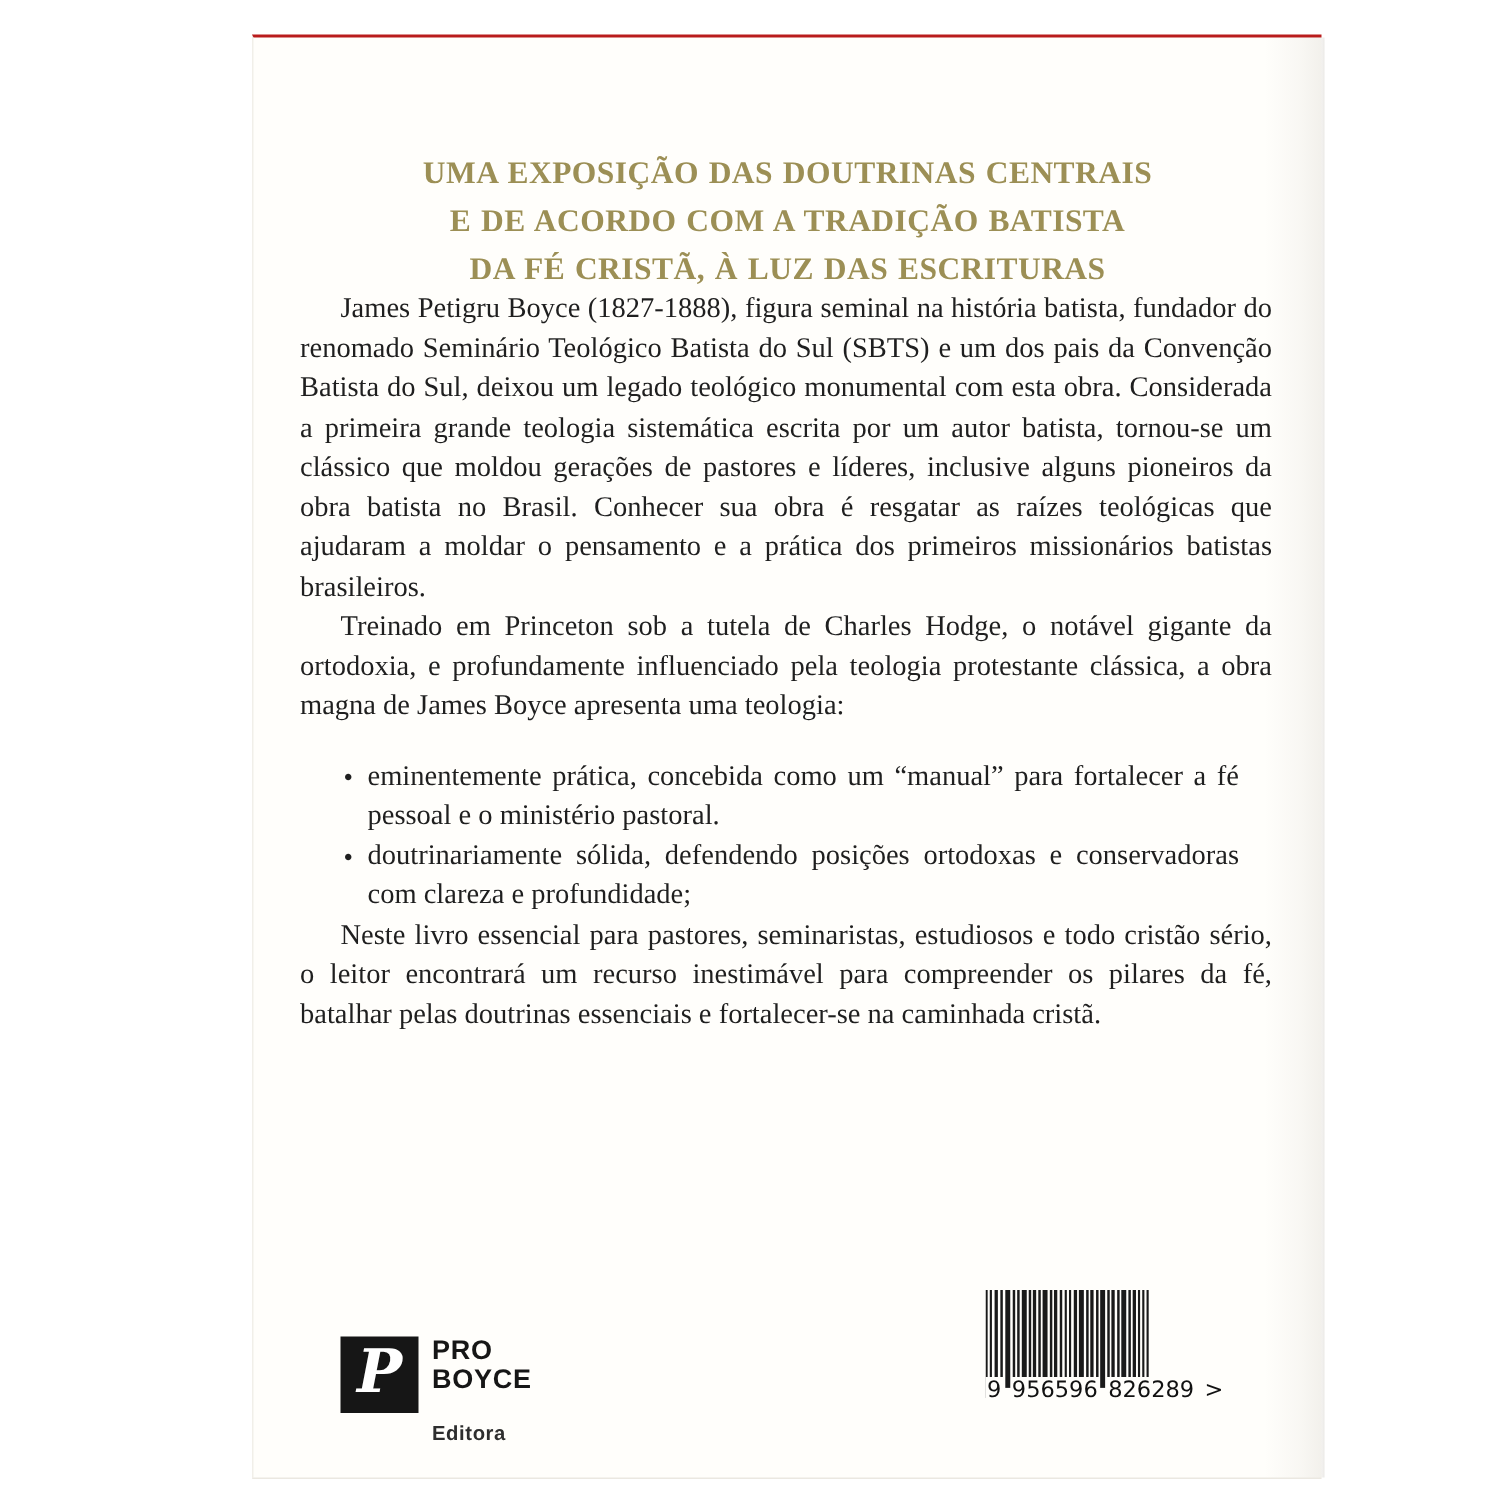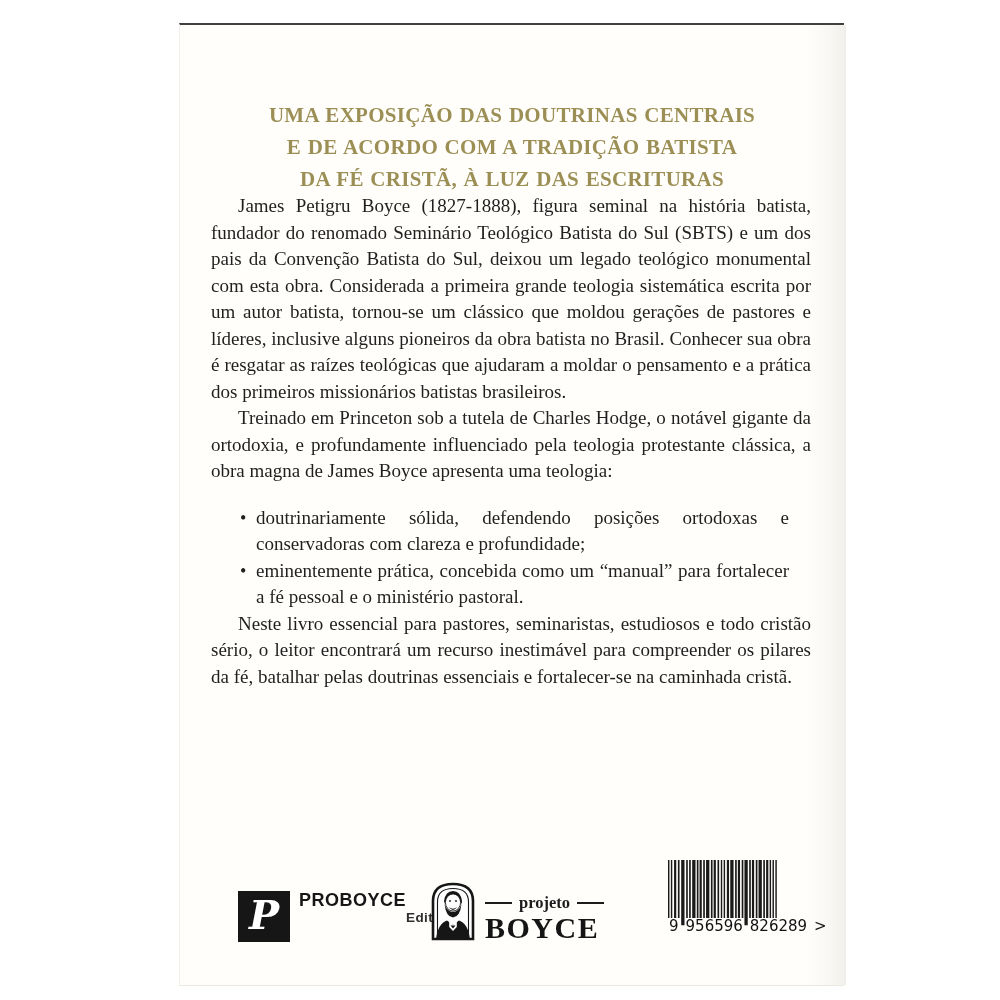--- a/index.html
+++ b/index.html
@@ -4,25 +4,26 @@
 <style>
   html,body { margin:0; padding:0; }
   body {
     width:1000px; height:1000px; background:#ffffff;
     font-family:"Liberation Serif", serif;
   }
   .stage { position:relative; width:1000px; height:1000px; background:#ffffff; overflow:hidden; }
 
   
   .page {
-    position:absolute; left:179px; top:23px; width:664px; height:960px;
+    position:absolute; left:168px; top:23px; width:664px; height:960px;
     background:#fffefb;
-    border-top:2px solid #404040;
+    border-top:2px solid #b91c1c;
     border-left:1px solid #f1efe9;
     border-bottom:1px solid #ebe8e1;
+    padding-left:48px;
   }
   .page::after { 
     content:""; position:absolute; top:0; bottom:0; right:-2px; width:40px;
     background:linear-gradient(to right, rgba(130,120,100,0) 0%, rgba(130,120,100,0.05) 60%, rgba(130,120,100,0.10) 96%, rgba(130,120,100,0.16) 100%);
     pointer-events:none;
   }
 
   
   .tagline {
     position:absolute; left:0; right:0; top:74px;
@@ -48,21 +49,21 @@
 
   
   .logos { position:absolute; left:0; top:835px; width:664px; height:110px; }
 
   .pronobis { position:absolute; left:58px; top:31px; display:flex; gap:9px; font-family:"Liberation Sans", sans-serif; }
   .pn-square { width:52px; height:51px; background:#161616; display:flex; align-items:center; justify-content:center; }
   .pn-monogram {
     color:#ffffff; font-family:"DejaVu Serif", serif; font-style:italic; font-weight:bold;
     font-size:40px; line-height:1; transform:translateY(-2px);
   }
-  .pn-text { display:flex; flex-direction:row; justify-content:flex-end; }
+  .pn-text { display:flex; flex-direction:column; justify-content:flex-end; }
   .pn-line { font-weight:800; font-size:18px; line-height:19px; letter-spacing:0.5px; color:#161616; }
   .pn-tag { font-size:13.5px; line-height:15px; color:#2e2e2e; margin-top:19px; letter-spacing:0.4px; font-weight:600; }
 
   .projeto { position:absolute; left:250px; top:21px; display:flex; gap:9px; align-items:flex-start; }
   .pb-portrait { width:46px; height:60px; }
   .pb-text { display:flex; flex-direction:column; }
   .pb-label {
     display:flex; align-items:center; gap:7px; margin-top:12px;
     font-family:"Liberation Serif", serif; font-weight:bold; font-size:16.5px; color:#1c1c1c;
   }
@@ -90,60 +91,39 @@
     <div class="tagline">
       <div>UMA EXPOSIÇÃO DAS DOUTRINAS CENTRAIS</div>
       <div>E DE ACORDO COM A TRADIÇÃO BATISTA</div>
       <div>DA FÉ CRISTÃ, À LUZ DAS ESCRITURAS</div>
     </div>
 
     <div class="bodycopy">
       <p class="para para1">James Petigru Boyce (1827-1888), figura seminal na história batista, fundador do renomado Seminário Teológico Batista do Sul (SBTS) e um dos pais da Convenção Batista do Sul, deixou um legado teológico monumental com esta obra. Considerada a primeira grande teologia sistemática escrita por um autor batista, tornou-se um clássico que moldou gerações de pastores e líderes, inclusive alguns pioneiros da obra batista no Brasil. Conhecer sua obra é resgatar as raízes teológicas que ajudaram a moldar o pensamento e a prática dos primeiros missionários batistas brasileiros.</p>
       <p class="para para2">Treinado em Princeton sob a tutela de Charles Hodge, o notável gigante da ortodoxia, e profundamente influenciado pela teologia protestante clássica, a obra magna de James Boyce apresenta uma teologia:</p>
       <ul class="features">
+        <li>eminentemente prática, concebida como um “manual” para fortalecer a fé pessoal e o ministério pastoral.</li>
         <li>doutrinariamente sólida, defendendo posições ortodoxas e conservadoras com clareza e profundidade;</li>
-        <li>eminentemente prática, concebida como um “manual” para fortalecer a fé pessoal e o ministério pastoral.</li>
       </ul>
       <p class="para para3">Neste livro essencial para pastores, seminaristas, estudiosos e todo cristão sério, o leitor encontrará um recurso inestimável para compreender os pilares da fé, batalhar pelas doutrinas essenciais e fortalecer-se na caminhada cristã.</p>
     </div>
 
     <div class="logos">
 
       <div class="pronobis">
         <div class="pn-square">
           <span class="pn-monogram">P</span>
         </div>
         <div class="pn-text">
           <span class="pn-line">PRO</span>
           <span class="pn-line">BOYCE</span>
           <span class="pn-tag">Editora</span>
         </div>
       </div>
 
-      <div class="projeto">
-        <svg class="pb-portrait" viewBox="0 0 46 60" xmlns="http://www.w3.org/2000/svg">
-          <path d="M3 58 V20 Q3 3 23 3 Q43 3 43 20 V58 Z" fill="#ffffff" stroke="#161616" stroke-width="2.6"></path>
-          <path d="M7.5 58 V21 Q7.5 7.5 23 7.5 Q38.5 7.5 38.5 21 V58" fill="none" stroke="#161616" stroke-width="1.1"></path>
-          <path d="M14 20 Q15.5 10 23 10 Q30.5 10 32 20 Q32 23 31 23 Q28.5 14.5 23 14.5 Q17.5 14.5 15 23 Z" fill="#161616"></path>
-          <ellipse cx="23" cy="21.5" rx="7.6" ry="8.6" fill="#ffffff" stroke="#161616" stroke-width="0.9"></ellipse>
-          <circle cx="20" cy="20" r="0.9" fill="#161616"></circle>
-          <circle cx="26" cy="20" r="0.9" fill="#161616"></circle>
-          <path d="M19 26 Q23 29.5 27 26 Q23 32 19 26 Z" fill="#161616"></path>
-          <path d="M14.5 23 Q16 36 23 36.5 Q30 36 31.5 23 Q28.5 31 23 31 Q17.5 31 14.5 23 Z" fill="#161616"></path>
-          <path d="M6 58 Q8 42.5 17 39.5 L23 44 L29 39.5 Q38 42.5 40 58 Z" fill="#161616"></path>
-          <path d="M19.2 40 L23 44 L26.8 40 L26.8 46 L23 50 L19.2 46 Z" fill="#ffffff"></path>
-          <path d="M20.5 44.5 L25.5 44.5 L23 47.5 Z" fill="#161616"></path>
-        </svg>
-        <div class="pb-text">
-          <div class="pb-label">
-              <span>projeto</span>
-            </div>
-          <div class="pb-name">BOYCE</div>
-        </div>
-      </div>
 
       <div class="barcode">
         <svg width="110" height="72" viewBox="0 0 100 64" xmlns="http://www.w3.org/2000/svg" preserveAspectRatio="none">
           <g fill="#1a1a1a">
             <rect x="0" y="0" width="1.3" height="64"></rect>
             <rect x="2.6" y="0" width="1.3" height="64"></rect>
             <rect x="5.5" y="0" width="2" height="58"></rect>
             <rect x="9" y="0" width="1.5" height="58"></rect>
             <rect x="12" y="0" width="3" height="58"></rect>
             <rect x="16.5" y="0" width="1.5" height="58"></rect>

